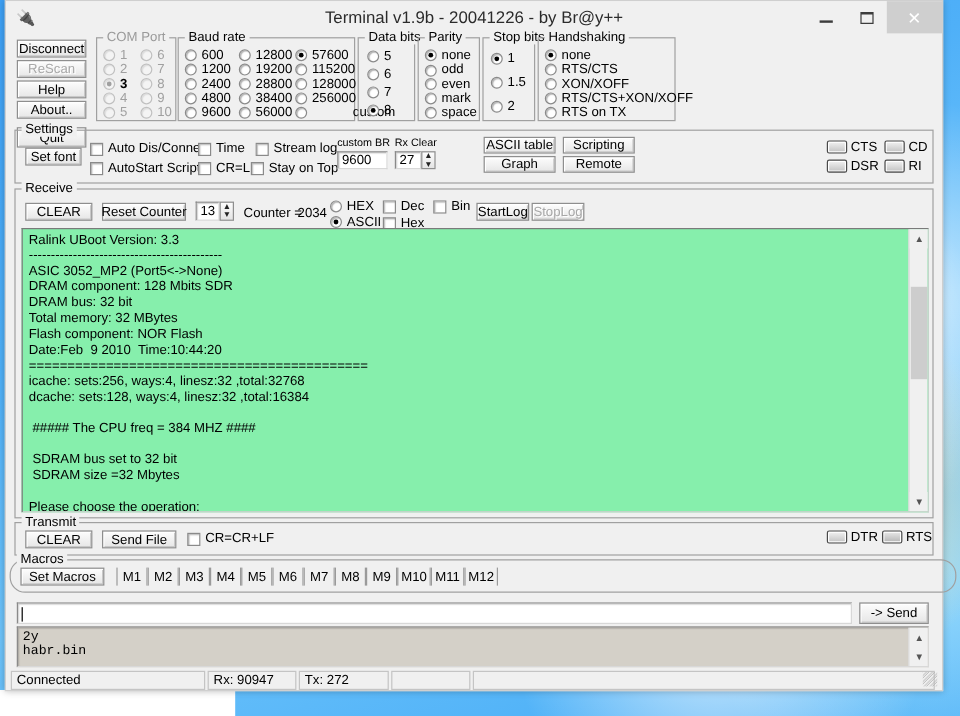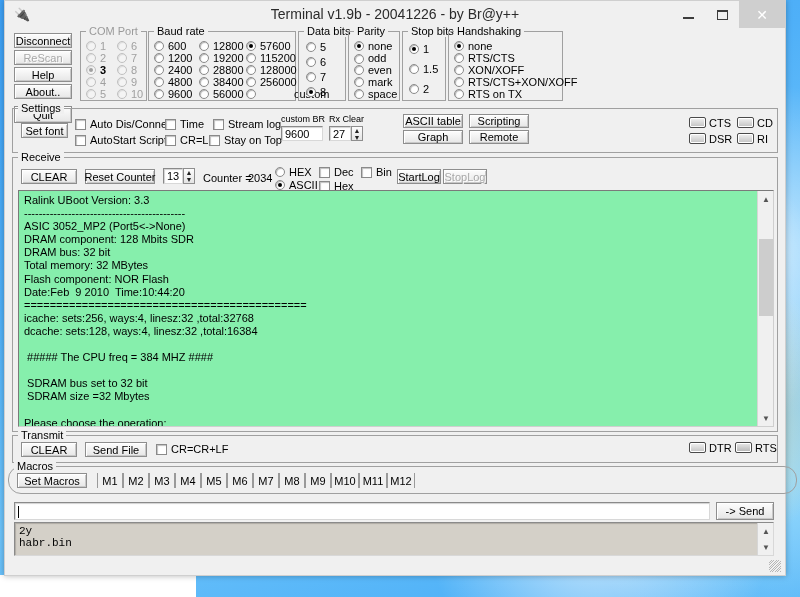--- a/index.html
+++ b/index.html
@@ -648,17 +648,24 @@
 
       <div class="logbox" style="left:8px;top:494px;width:760px;height:34px;">
         <div class="logtext">2y
 habr.bin</div>
         <div class="vscroll" style="right:0;top:0;bottom:0;">
           <div class="vsb-arrow" style="top:0;">▲</div>
           <div class="vsb-arrow" style="bottom:0;">▼</div>
         </div>
       </div>
 
+      <div class="statusbar" style="left:3px;top:531px;width:772px;">
+        <div class="sb-cell" style="width:162px;">Connected</div>
+        <div class="sb-cell" style="width:74px;">Rx: 90947</div>
+        <div class="sb-cell" style="width:75px;">Tx: 272</div>
+        <div class="sb-cell" style="width:66px;"></div>
+        <div class="sb-cell" style="flex:1;"></div>
+      </div>
       <div class="grip"></div>
 
     </div>
   </div>
 </div>
 
 </body></html>

